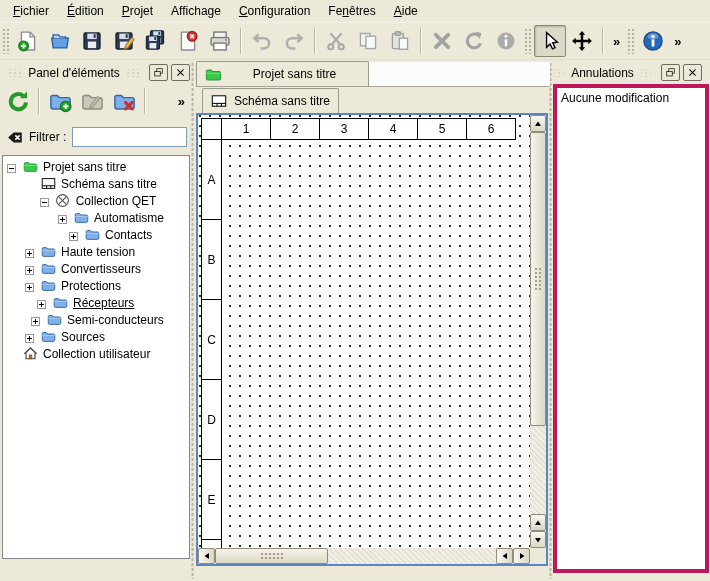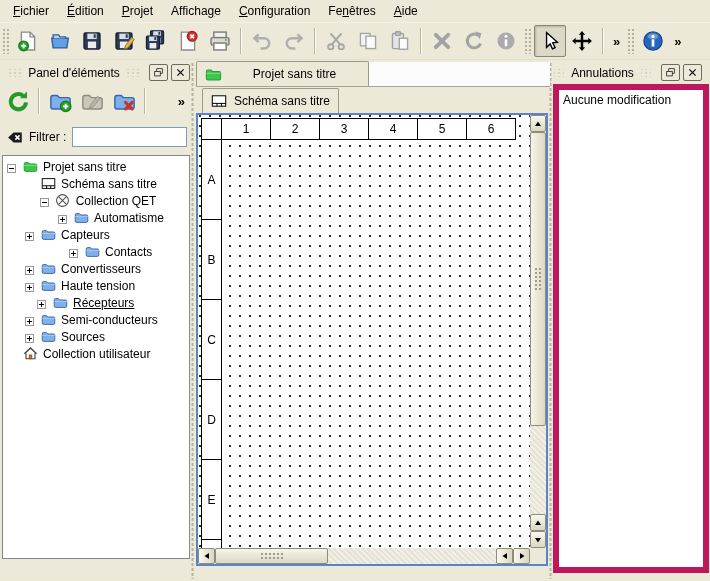--- a/index.html
+++ b/index.html
@@ -88,21 +88,21 @@
             display:flex;align-items:center;justify-content:center;}
   #vsb .sb-thumb{height:294px;background:linear-gradient(90deg,#F7F4EA,#DDD9C5);}
   #hsb .sb-thumb{width:113px;background:linear-gradient(180deg,#F7F4EA,#DDD9C5);}
   .sb-fill{flex:1;}
   .grip-v{width:9px;height:24px;background-image:radial-gradient(#a19d88 1px,transparent 1.2px);background-size:4px 4px;}
   .grip-h{width:24px;height:9px;background-image:radial-gradient(#a19d88 1px,transparent 1.2px);background-size:4px 4px;}
 
   
   #right-title{left:547px;top:63px;width:155px;}
   #right-list{position:absolute;left:553px;top:84px;width:156px;height:489px;background:#fff;
-              border:6px solid #be185d;box-sizing:border-box;overflow:hidden;}
+              border:4px solid #be185d;box-sizing:border-box;overflow:hidden;}
   .list-item{padding:3px 4px;white-space:nowrap;}
 </style>
 </head>
 <body>
 
 <div id="app">
 
   <div id="menubar">
       <span class="menu-item"><u>F</u>ichier</span>
       <span class="menu-item"><u>É</u>dition</span>
@@ -415,45 +415,45 @@
             <path d="M2 4.5h5M4.5 2v5" stroke="#000"></path>
           </svg></span>
         <span class="tree-icon icon">
           <svg width="15" height="15" viewBox="0 0 16 16">
             <path d="M1.3 5.3q0-1.5 1.5-1.5h2.9l1.5 1.5h6q1.5 0 1.5 1.5v4.9q0 1.5-1.5 1.5H2.8q-1.5 0-1.5-1.5z" fill="#7FB0EA" stroke="#3767A8"></path>
             <path d="M1.3 6.9h13.4" stroke="#a9c9ef"></path>
           </svg>
         </span>
         <span class="tree-label">Automatisme</span>
       </div>
+      <div class="tree-row" style="padding-left: 22px; margin-left: 44px;">
+        <span class="expander"><svg width="9" height="9" viewBox="0 0 9 9">
+            <rect x="0.5" y="0.5" width="8" height="8" fill="#fff" stroke="#999"></rect>
+            <path d="M2 4.5h5M4.5 2v5" stroke="#000"></path>
+          </svg></span>
+        <span class="tree-icon icon">
+          <svg width="15" height="15" viewBox="0 0 16 16">
+            <path d="M1.3 5.3q0-1.5 1.5-1.5h2.9l1.5 1.5h6q1.5 0 1.5 1.5v4.9q0 1.5-1.5 1.5H2.8q-1.5 0-1.5-1.5z" fill="#7FB0EA" stroke="#3767A8"></path>
+            <path d="M1.3 6.9h13.4" stroke="#a9c9ef"></path>
+          </svg>
+        </span>
+        <span class="tree-label">Contacts</span>
+      </div>
       <div class="tree-row" style="padding-left: 22px;">
         <span class="expander"><svg width="9" height="9" viewBox="0 0 9 9">
             <rect x="0.5" y="0.5" width="8" height="8" fill="#fff" stroke="#999"></rect>
             <path d="M2 4.5h5M4.5 2v5" stroke="#000"></path>
           </svg></span>
         <span class="tree-icon icon">
           <svg width="15" height="15" viewBox="0 0 16 16">
             <path d="M1.3 5.3q0-1.5 1.5-1.5h2.9l1.5 1.5h6q1.5 0 1.5 1.5v4.9q0 1.5-1.5 1.5H2.8q-1.5 0-1.5-1.5z" fill="#7FB0EA" stroke="#3767A8"></path>
             <path d="M1.3 6.9h13.4" stroke="#a9c9ef"></path>
           </svg>
         </span>
-        <span class="tree-label">Capteurs</span>
-      </div>
-      <div class="tree-row" style="padding-left: 22px; margin-left: 44px;">
-        <span class="expander"><svg width="9" height="9" viewBox="0 0 9 9">
-            <rect x="0.5" y="0.5" width="8" height="8" fill="#fff" stroke="#999"></rect>
-            <path d="M2 4.5h5M4.5 2v5" stroke="#000"></path>
-          </svg></span>
-        <span class="tree-icon icon">
-          <svg width="15" height="15" viewBox="0 0 16 16">
-            <path d="M1.3 5.3q0-1.5 1.5-1.5h2.9l1.5 1.5h6q1.5 0 1.5 1.5v4.9q0 1.5-1.5 1.5H2.8q-1.5 0-1.5-1.5z" fill="#7FB0EA" stroke="#3767A8"></path>
-            <path d="M1.3 6.9h13.4" stroke="#a9c9ef"></path>
-          </svg>
-        </span>
-        <span class="tree-label">Contacts</span>
+        <span class="tree-label">Haute tension</span>
       </div>
       <div class="tree-row" style="padding-left: 22px;">
         <span class="expander"><svg width="9" height="9" viewBox="0 0 9 9">
             <rect x="0.5" y="0.5" width="8" height="8" fill="#fff" stroke="#999"></rect>
             <path d="M2 4.5h5M4.5 2v5" stroke="#000"></path>
           </svg></span>
         <span class="tree-icon icon">
           <svg width="15" height="15" viewBox="0 0 16 16">
             <path d="M1.3 5.3q0-1.5 1.5-1.5h2.9l1.5 1.5h6q1.5 0 1.5 1.5v4.9q0 1.5-1.5 1.5H2.8q-1.5 0-1.5-1.5z" fill="#7FB0EA" stroke="#3767A8"></path>
             <path d="M1.3 6.9h13.4" stroke="#a9c9ef"></path>
@@ -465,36 +465,36 @@
         <span class="expander"><svg width="9" height="9" viewBox="0 0 9 9">
             <rect x="0.5" y="0.5" width="8" height="8" fill="#fff" stroke="#999"></rect>
             <path d="M2 4.5h5M4.5 2v5" stroke="#000"></path>
           </svg></span>
         <span class="tree-icon icon">
           <svg width="15" height="15" viewBox="0 0 16 16">
             <path d="M1.3 5.3q0-1.5 1.5-1.5h2.9l1.5 1.5h6q1.5 0 1.5 1.5v4.9q0 1.5-1.5 1.5H2.8q-1.5 0-1.5-1.5z" fill="#7FB0EA" stroke="#3767A8"></path>
             <path d="M1.3 6.9h13.4" stroke="#a9c9ef"></path>
           </svg>
         </span>
-        <span class="tree-label">Haute tension</span>
+        <span class="tree-label">Protections</span>
       </div>
       <div class="tree-row" style="padding-left: 34px; text-decoration: underline;">
         <span class="expander"><svg width="9" height="9" viewBox="0 0 9 9">
             <rect x="0.5" y="0.5" width="8" height="8" fill="#fff" stroke="#999"></rect>
             <path d="M2 4.5h5M4.5 2v5" stroke="#000"></path>
           </svg></span>
         <span class="tree-icon icon">
           <svg width="15" height="15" viewBox="0 0 16 16">
             <path d="M1.3 5.3q0-1.5 1.5-1.5h2.9l1.5 1.5h6q1.5 0 1.5 1.5v4.9q0 1.5-1.5 1.5H2.8q-1.5 0-1.5-1.5z" fill="#7FB0EA" stroke="#3767A8"></path>
             <path d="M1.3 6.9h13.4" stroke="#a9c9ef"></path>
           </svg>
         </span>
         <span class="tree-label">Récepteurs</span>
       </div>
-      <div class="tree-row" style="padding-left: 22px;">
+      <div class="tree-row" style="padding-left: 28px;">
         <span class="expander"><svg width="9" height="9" viewBox="0 0 9 9">
             <rect x="0.5" y="0.5" width="8" height="8" fill="#fff" stroke="#999"></rect>
             <path d="M2 4.5h5M4.5 2v5" stroke="#000"></path>
           </svg></span>
         <span class="tree-icon icon">
           <svg width="15" height="15" viewBox="0 0 16 16">
             <path d="M1.3 5.3q0-1.5 1.5-1.5h2.9l1.5 1.5h6q1.5 0 1.5 1.5v4.9q0 1.5-1.5 1.5H2.8q-1.5 0-1.5-1.5z" fill="#7FB0EA" stroke="#3767A8"></path>
             <path d="M1.3 6.9h13.4" stroke="#a9c9ef"></path>
           </svg>
         </span>

